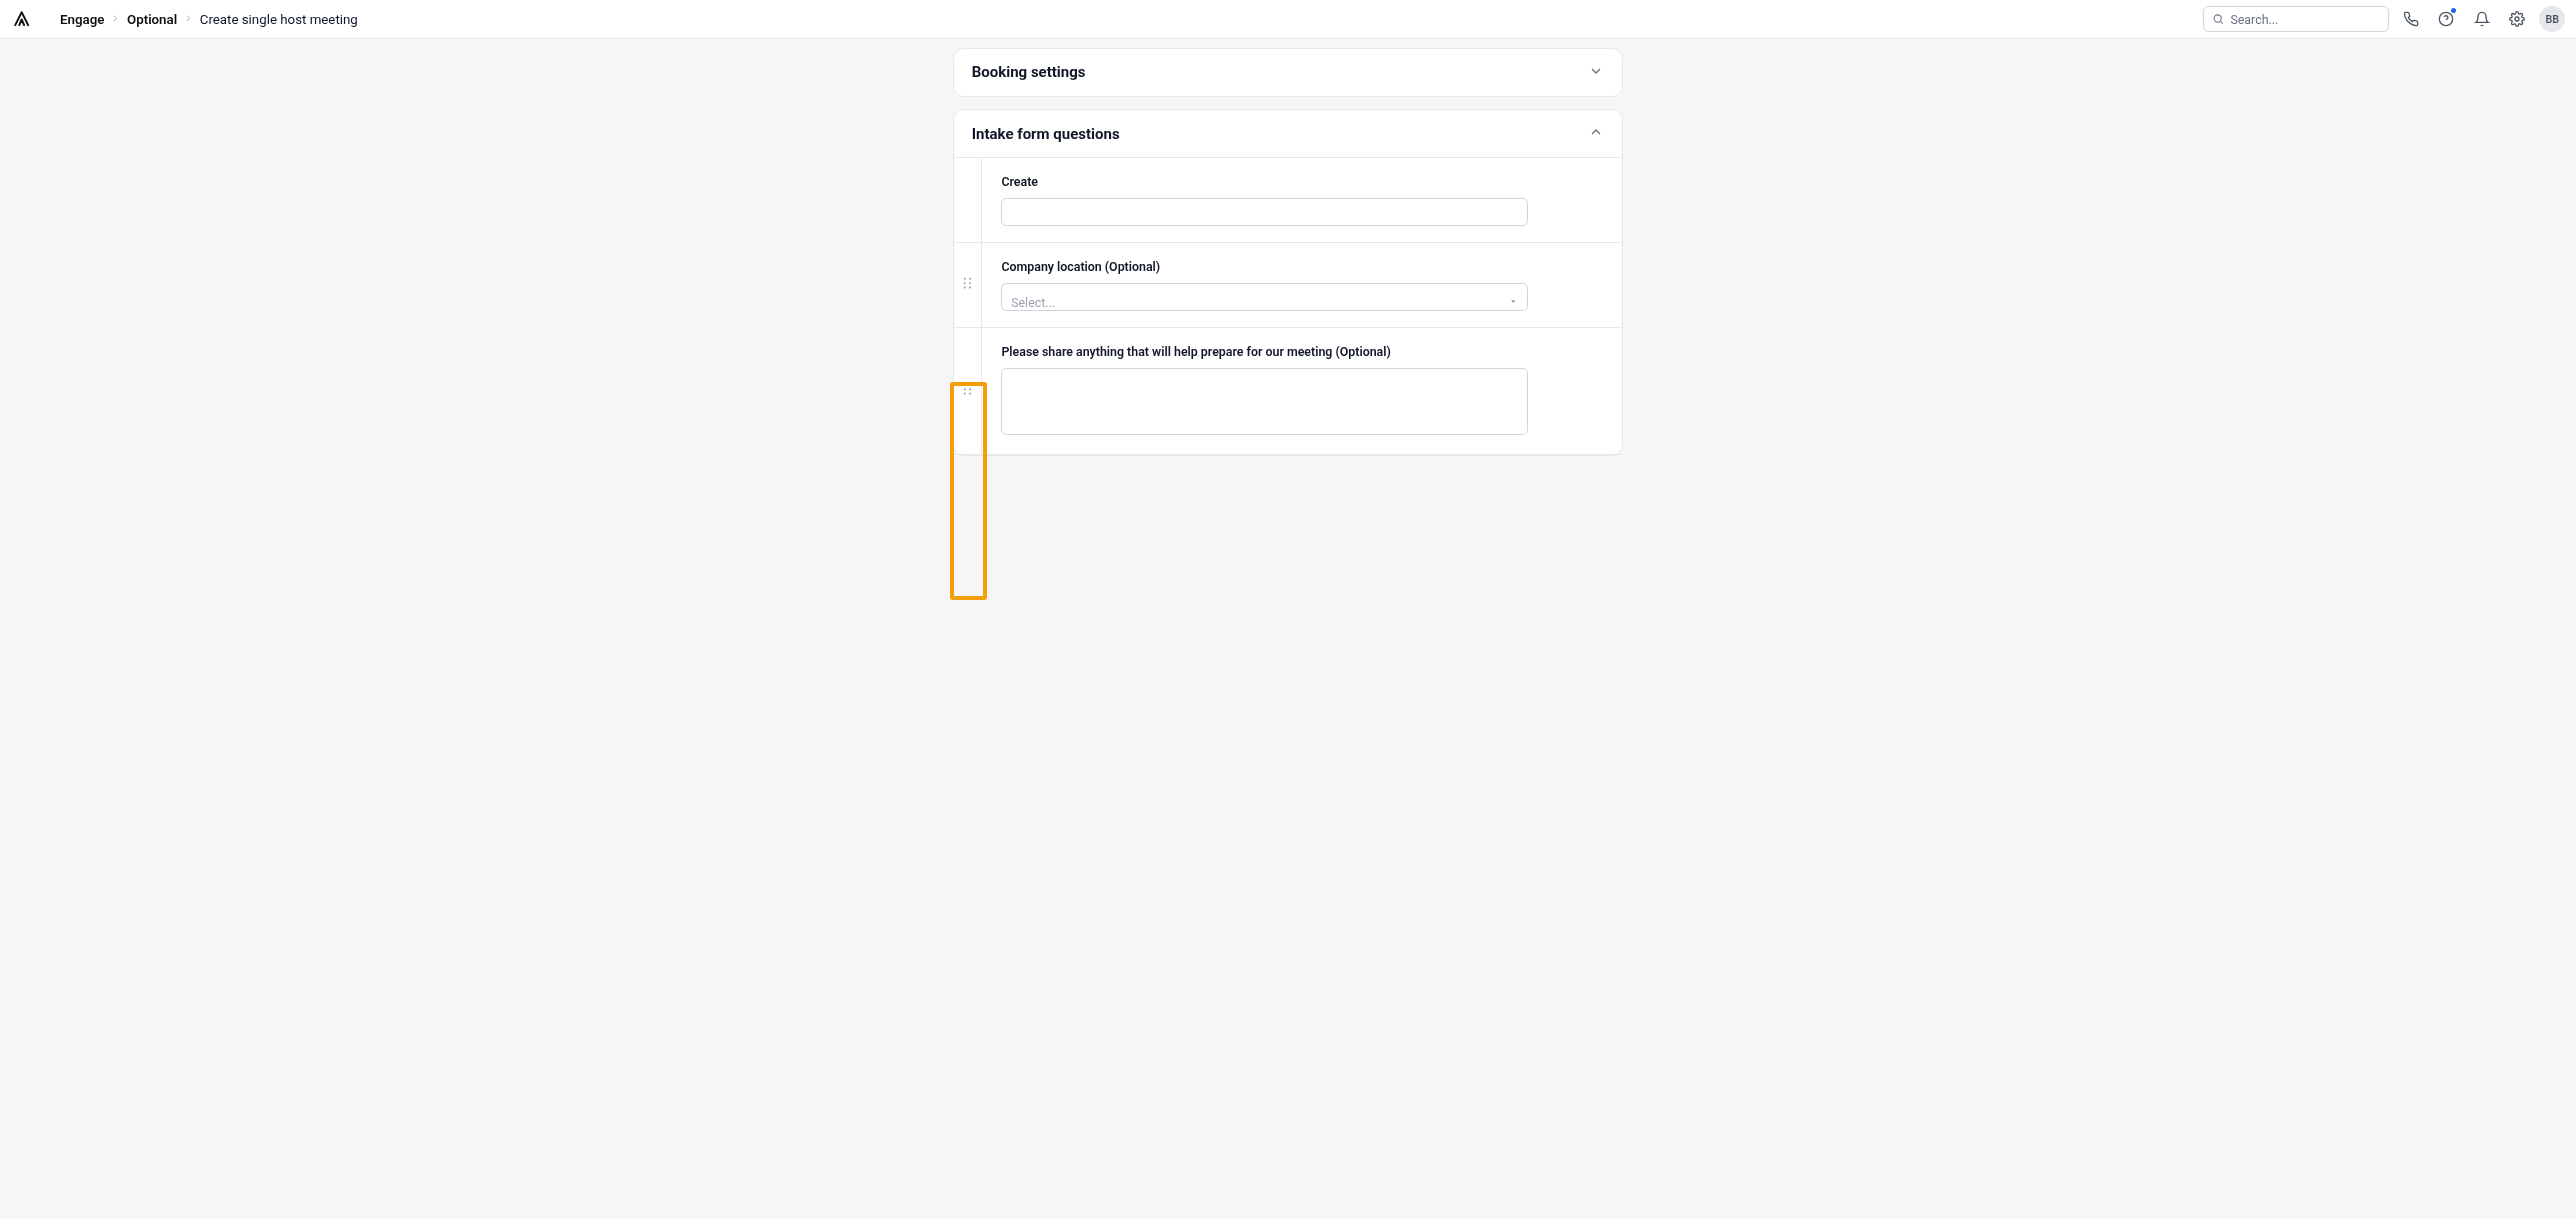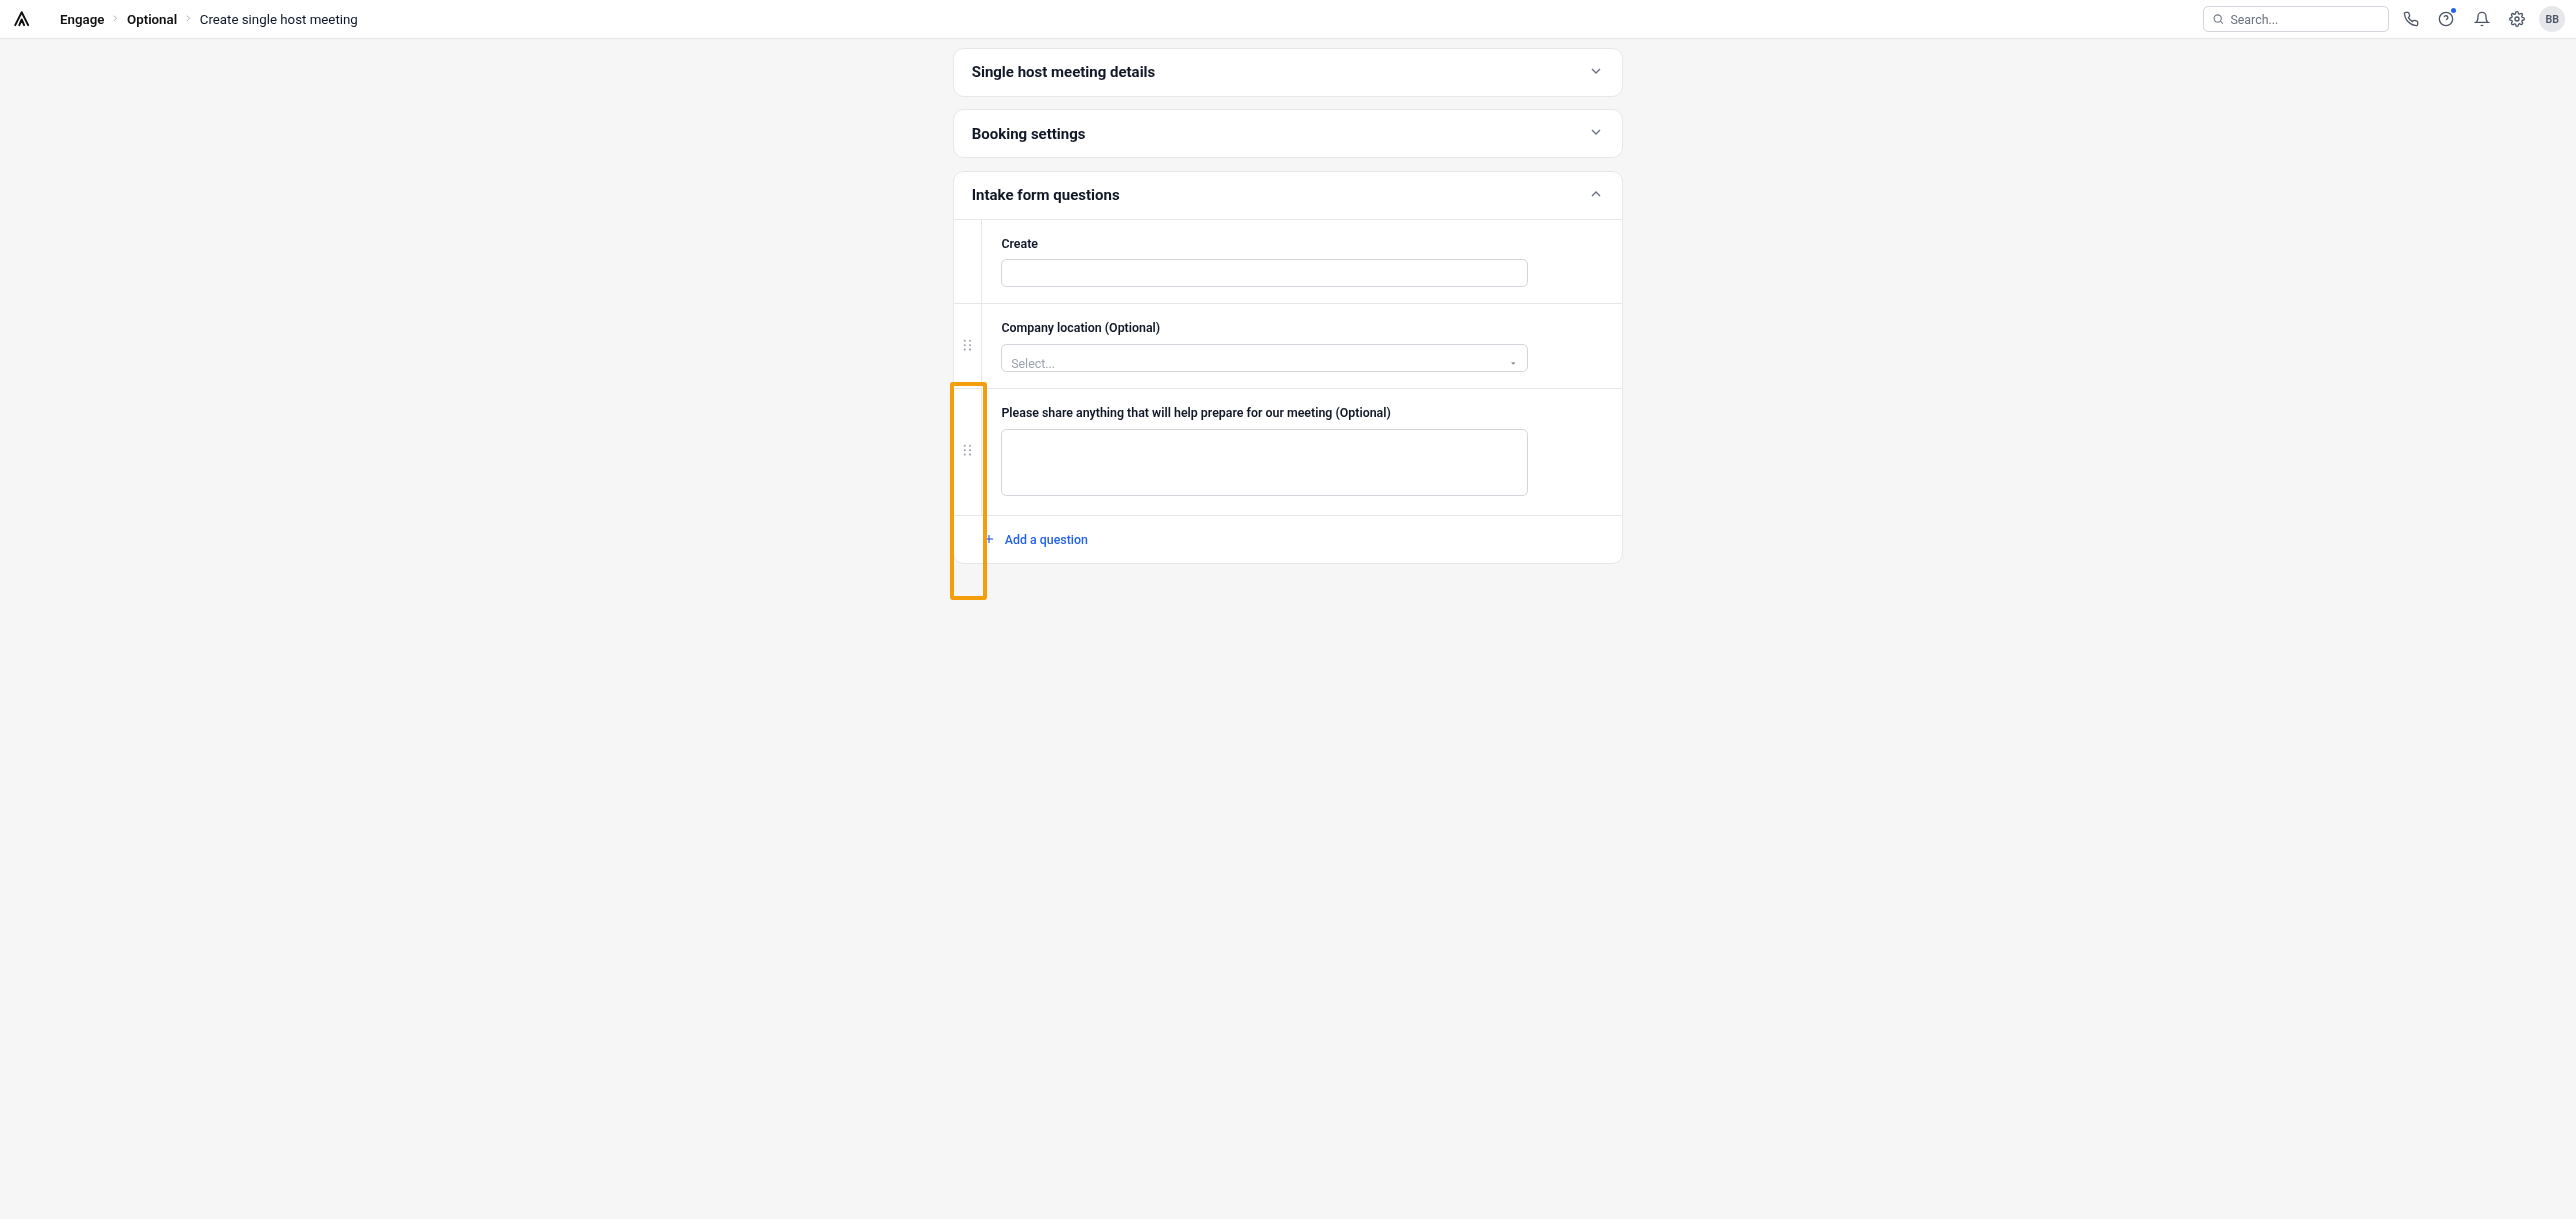--- a/index.html
+++ b/index.html
@@ -112,30 +112,20 @@
           <path d="M19.4 15a1.65 1.65 0 00.33 1.82l.06.06a2 2 0 11-2.83 2.83l-.06-.06a1.65 1.65 0 00-1.82-.33 1.65 1.65 0 00-1 1.51V21a2 2 0 11-4 0v-.09a1.65 1.65 0 00-1-1.51 1.65 1.65 0 00-1.82.33l-.06.06a2 2 0 11-2.83-2.83l.06-.06a1.65 1.65 0 00.33-1.82 1.65 1.65 0 00-1.51-1H3a2 2 0 110-4h.09a1.65 1.65 0 001.51-1 1.65 1.65 0 00-.33-1.82l-.06-.06a2 2 0 112.83-2.83l.06.06a1.65 1.65 0 001.82.33h0a1.65 1.65 0 001-1.51V3a2 2 0 114 0v.09a1.65 1.65 0 001 1.51h0a1.65 1.65 0 001.82-.33l.06-.06a2 2 0 112.83 2.83l-.06.06a1.65 1.65 0 00-.33 1.82v0a1.65 1.65 0 001.51 1H21a2 2 0 110 4h-.09a1.65 1.65 0 00-1.51 1z"></path>
         </svg>
     </div>
     <div class="avatar">BB</div>
   </div>
 </div>
 
 <div class="page">
   <div class="container" style="position:relative">
 
-    <div class="card">
-      <div class="card-header">
-        <div class="card-title">Single host meeting details</div>
-        <span>
-          <svg viewBox="0 0 24 24" fill="none" stroke="currentColor" stroke-width="2">
-              <polyline points="6 9 12 15 18 9"></polyline>
-            </svg>
-        </span>
-      </div>
-    </div>
 
     <div class="card">
       <div class="card-header">
         <div class="card-title">Booking settings</div>
         <span>
           <svg viewBox="0 0 24 24" fill="none" stroke="currentColor" stroke-width="2">
               <polyline points="6 9 12 15 18 9"></polyline>
             </svg>
         </span>
       </div>
@@ -193,26 +183,19 @@
                   <circle cx="2" cy="7" r="1.2"></circle>
                   <circle cx="8" cy="7" r="1.2"></circle>
                   <circle cx="2" cy="12" r="1.2"></circle>
                   <circle cx="8" cy="12" r="1.2"></circle>
                 </svg></span>
             </div>
             <div class="q-content"><div class="q-label">Please share anything that will help prepare for our meeting (Optional)</div><textarea class="text-input" style=""></textarea></div>
           </div>
         </div>
 
-      <div class="add-row">
-        <svg viewBox="0 0 24 24" fill="none" stroke="currentColor" stroke-width="2">
-            <line x1="12" y1="5" x2="12" y2="19"></line>
-            <line x1="5" y1="12" x2="19" y2="12"></line>
-          </svg>
-        <span>Add a question</span>
-      </div>
     </div>
 
     <div class="highlight-box" id="highlight" style="left: -3.5px; top: 334px; width: 37px; height: 218px;"></div>
 
   </div>
 </div>
 
 
 </body></html>

